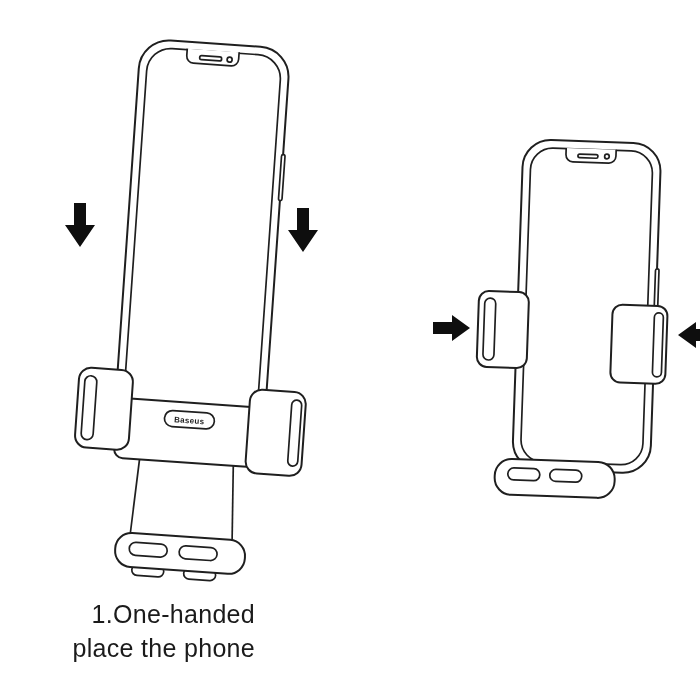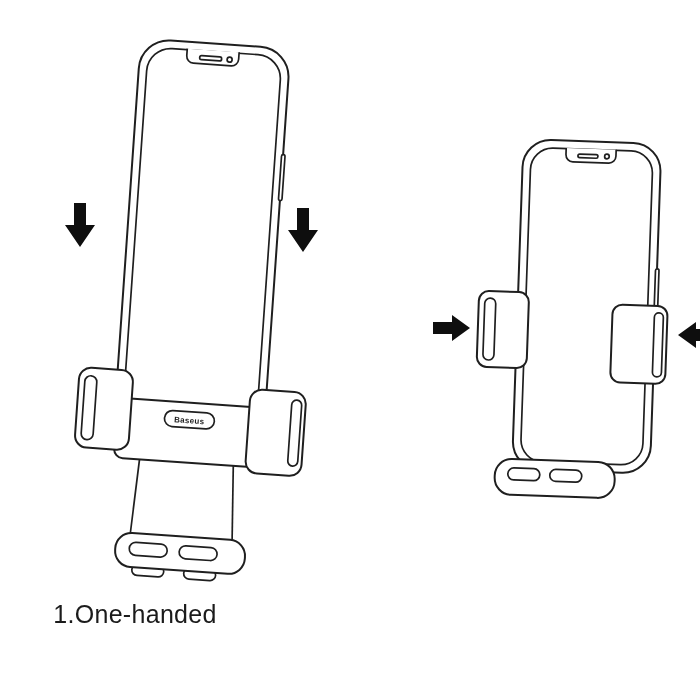--- a/index.html
+++ b/index.html
@@ -19,21 +19,21 @@
   .arrow{fill:#0e0e0e;stroke:none;}
   .brand{
     font-family:"Liberation Sans", sans-serif;
     font-size:8px;font-weight:700;letter-spacing:.3px;
     fill:#1f1f1f;text-anchor:middle;
   }
   .caption{
     position:absolute;width:240px;text-align:center;
     font-size:25px;line-height:34px;color:#1b1b1b;letter-spacing:.3px;
   }
-  .caption-1{left:15px;top:597px;}
+  .caption-1{left:15px;top:597px;text-align:right;}
   .caption-2{left:400px;top:604px;}
 </style>
 </head>
 <body>
 
 <div class="canvas">
 
   <figure class="illus illus-1">
     <svg viewBox="0 0 330 570">
       <g transform="rotate(4 147 280)">
@@ -89,15 +89,16 @@
         <rect class="ln-thin" x="229" y="184" width="9" height="64" rx="4.5"></rect>
       </g>
 
       <polygon class="arrow" points="8,196 27,196 27,189 45,202 27,215 27,208 8,208"></polygon>
       <polygon class="arrow" points="290,203 271,203 271,196 253,209 271,222 271,215 290,215"></polygon>
     </svg>
   </figure>
 
   <div class="caption caption-1">
     <div>1.One-handed</div>
+    <div>place the phone</div>
   </div>
 
 </div>
 
 </body></html>

